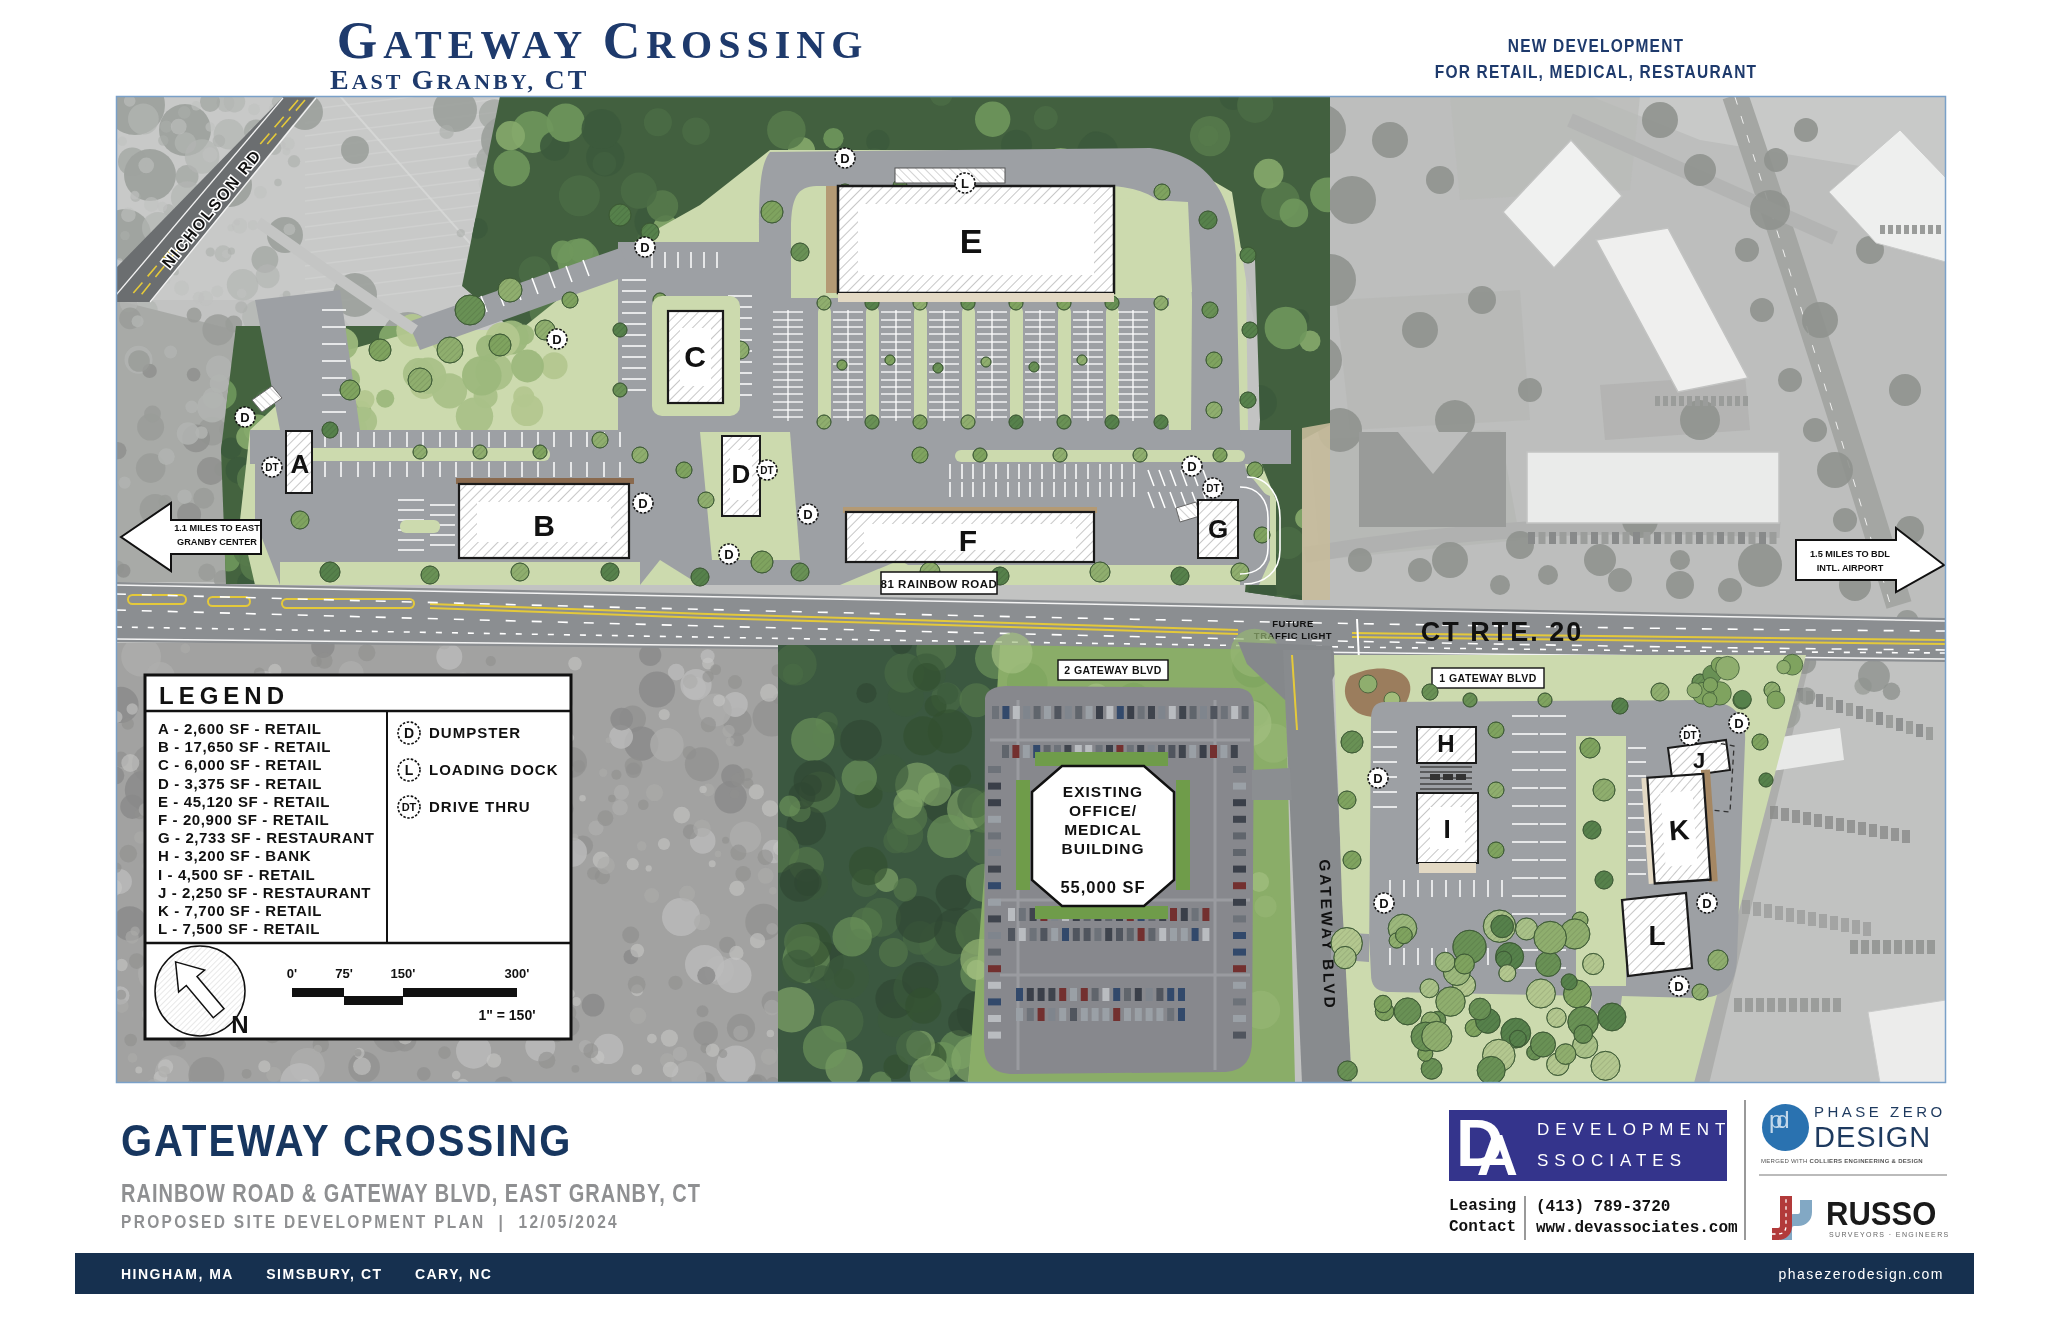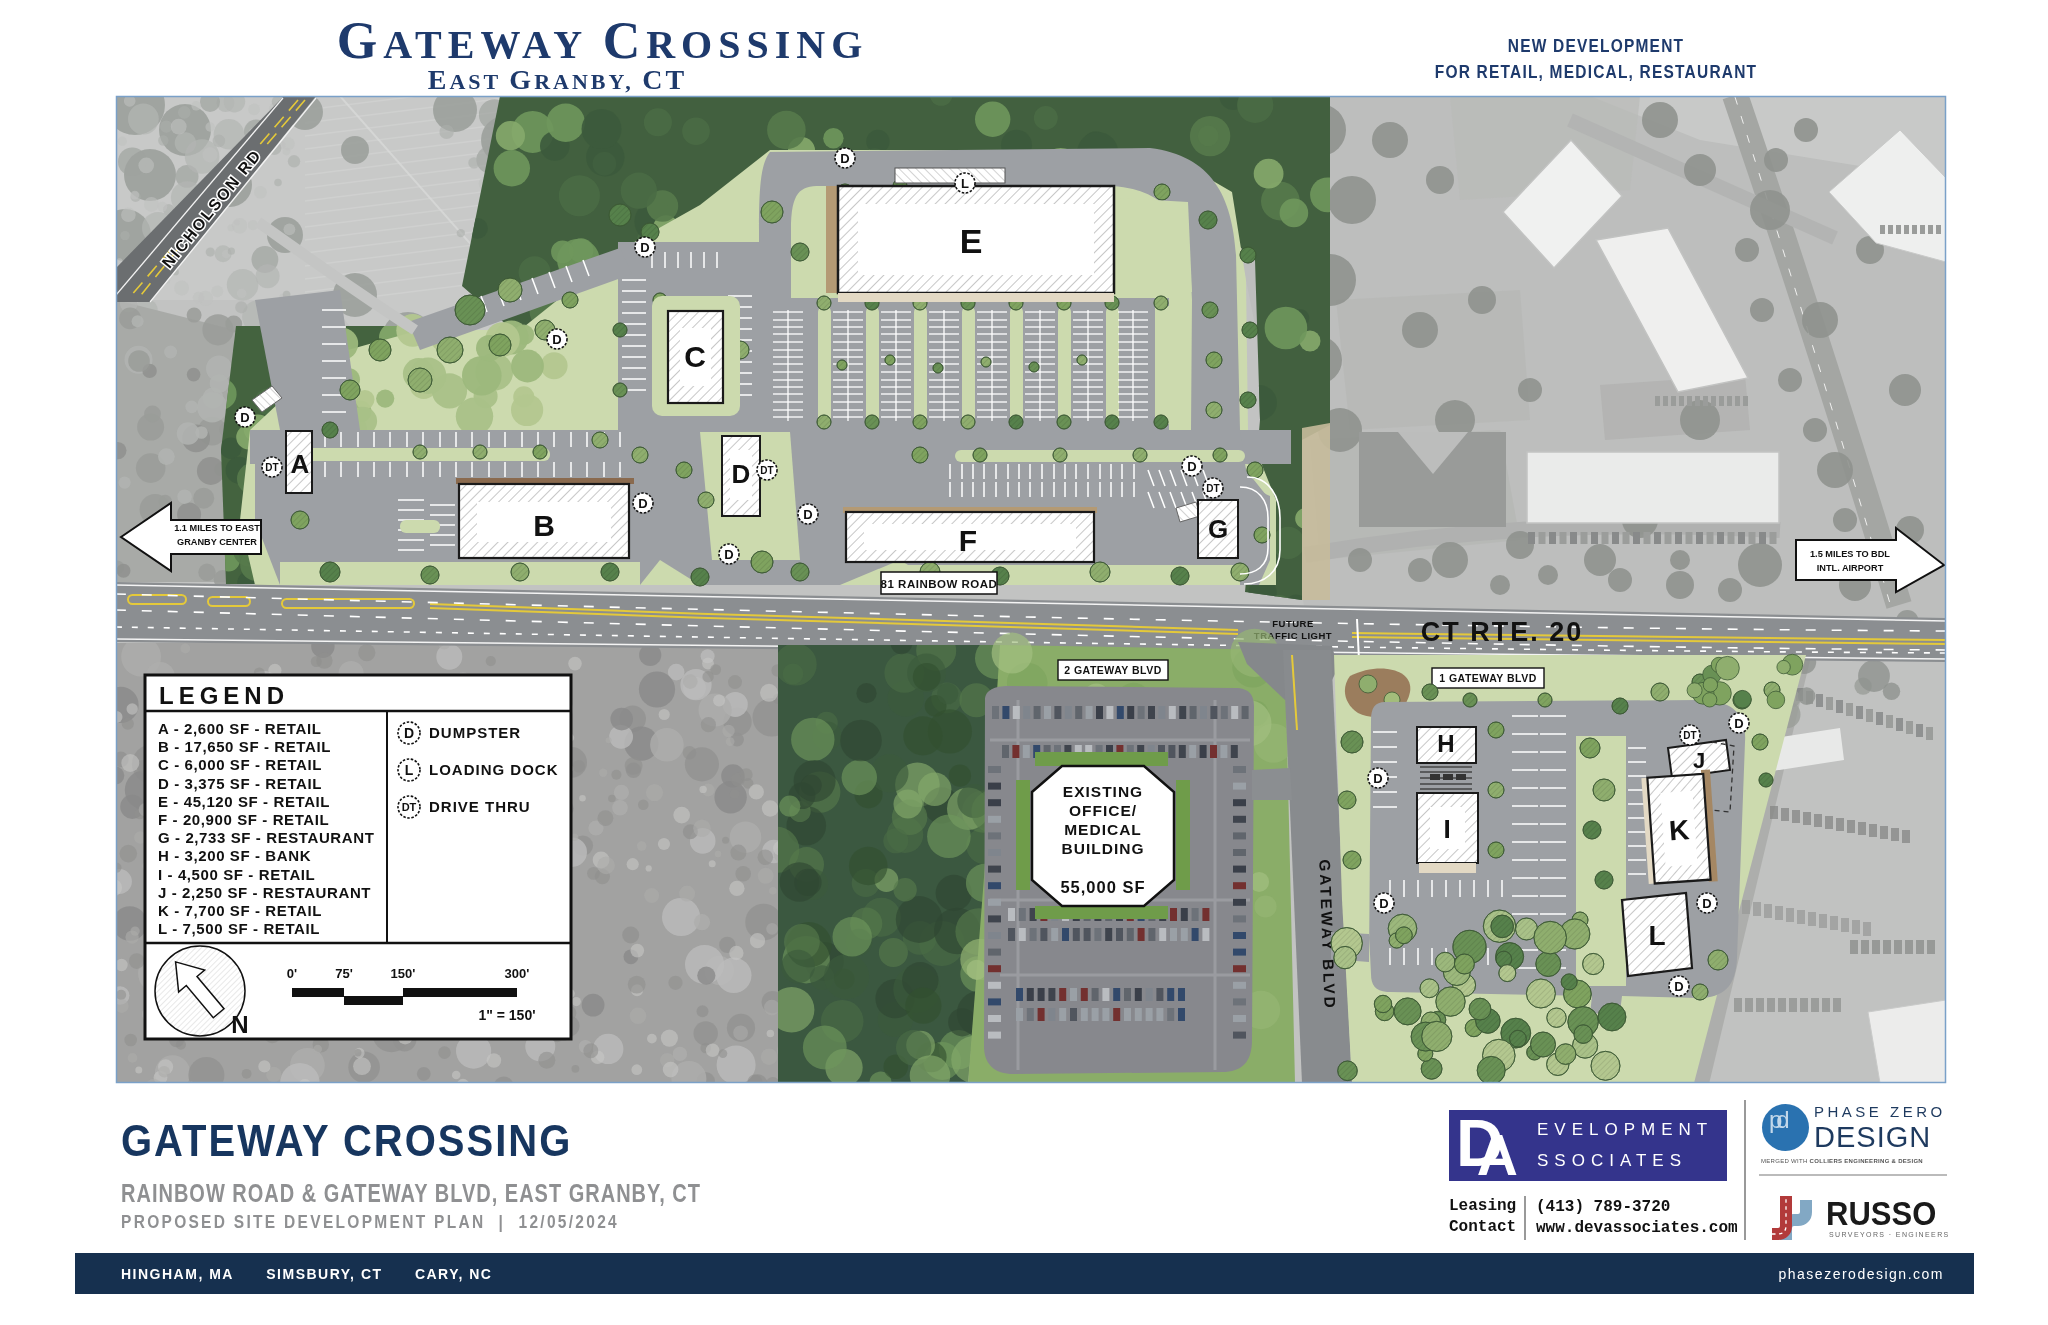--- a/index.html
+++ b/index.html
@@ -3,21 +3,21 @@
 html,body{margin:0;padding:0;background:#ffffff;width:2048px;height:1325px;overflow:hidden}
 *{box-sizing:border-box}
 .abs{position:absolute}
 body{font-family:"Liberation Sans",sans-serif;position:relative}
 </style></head><body>
 
 <div class="abs" style="left:320px;top:11px;width:565px;text-align:center;color:#1e3a6c;font-family:'Liberation Serif',serif;font-weight:bold;">
 <div style="font-size:40px;letter-spacing:6px;white-space:nowrap"><span style="font-size:52px">G</span>ATEWAY <span style="font-size:52px">C</span>ROSSING</div>
 </div>
 
-<div class="abs" style="left:330px;top:64px;width:455px;text-align:center;color:#1e3a6c;font-family:'Liberation Serif',serif;font-weight:bold;">
+<div class="abs" style="left:330px;top:64px;width:455px;color:#1e3a6c;font-family:'Liberation Serif',serif;font-weight:bold;">
 <div style="font-size:22px;letter-spacing:3px;white-space:nowrap"><span style="font-size:28px">E</span>AST <span style="font-size:28px">G</span>RANBY, <span style="font-size:28px">CT</span></div>
 </div>
 
 <div class="abs" style="left:1360px;top:34px;width:472px;text-align:center;color:#1e3a6c;font-weight:bold;font-size:15.5px;letter-spacing:1.2px;line-height:22px;transform:scaleY(1.15);transform-origin:left top">NEW DEVELOPMENT<br>FOR RETAIL, MEDICAL, RESTAURANT</div>
 
 <svg class="abs" style="left:0;top:0" width="2048" height="1325" viewBox="0 0 2048 1325">
 <defs>
 <pattern id="bhatch" width="7" height="7" patternTransform="rotate(45)" patternUnits="userSpaceOnUse">
   <rect width="7" height="7" fill="#ffffff"></rect>
         <line x1="0" y1="0" x2="0" y2="7" stroke="#999999" stroke-width="1.1"></line>
@@ -2551,21 +2551,21 @@
 </svg>
 
 <div class="abs" style="left:121px;top:1116px;color:#17365f;font-size:40px;font-weight:bold;letter-spacing:2px;white-space:nowrap;transform:scaleY(1.12);transform-origin:left top">GATEWAY CROSSING</div>
 
 <div class="abs" style="left:121px;top:1179px;color:#8f9092;font-size:20px;font-weight:bold;letter-spacing:1px;white-space:nowrap;transform:scaleY(1.25);transform-origin:left top">RAINBOW ROAD &amp; GATEWAY BLVD, EAST GRANBY, CT</div>
 
 <div class="abs" style="left:121px;top:1211px;color:#8f9092;font-size:15.5px;font-weight:bold;letter-spacing:2.3px;white-space:nowrap;transform:scaleY(1.2);transform-origin:left top">PROPOSED SITE DEVELOPMENT PLAN&nbsp;&nbsp;|&nbsp;&nbsp;12/05/2024</div>
 
 <div class="abs" style="left:1449px;top:1110px;width:278px;height:71px;background:#34348c;color:#fff">
 <div class="abs" style="left:7px;top:0px;font-family:Liberation Sans, sans-serif;font-weight:bold;font-size:66px;line-height:1.02">D<span style="display:inline-block;margin-left:-27px;font-size:57px;transform:translateY(9px)">A</span></div>
-<div class="abs" style="left:88px;top:10px;font-size:17px;letter-spacing:6px">EVELOPMENT</div>
+<div class="abs" style="left:88px;top:10px;font-size:17px;letter-spacing:6px">DEVELOPMENT</div>
 <div class="abs" style="left:88px;top:41px;font-size:17px;letter-spacing:6px">SSOCIATES</div>
 </div>
 
 <div class="abs" style="left:1449px;top:1196px;font-family:'Liberation Mono',monospace;font-weight:bold;font-size:16px;color:#111;line-height:1.3">Leasing<br>Contact</div>
 <div class="abs" style="left:1524px;top:1196px;width:2px;height:44px;background:#999"></div>
 <div class="abs" style="left:1536px;top:1197px;font-family:'Liberation Mono',monospace;font-weight:bold;font-size:16px;color:#111;line-height:1.3">(413) 789-3720<br>www.devassociates.com</div>
 
 <div class="abs" style="left:1744px;top:1100px;width:2px;height:140px;background:#999"></div>
 
 <div class="abs" style="left:1762px;top:1104px;width:47px;height:47px;border-radius:50%;background:#2a72b0"></div>

